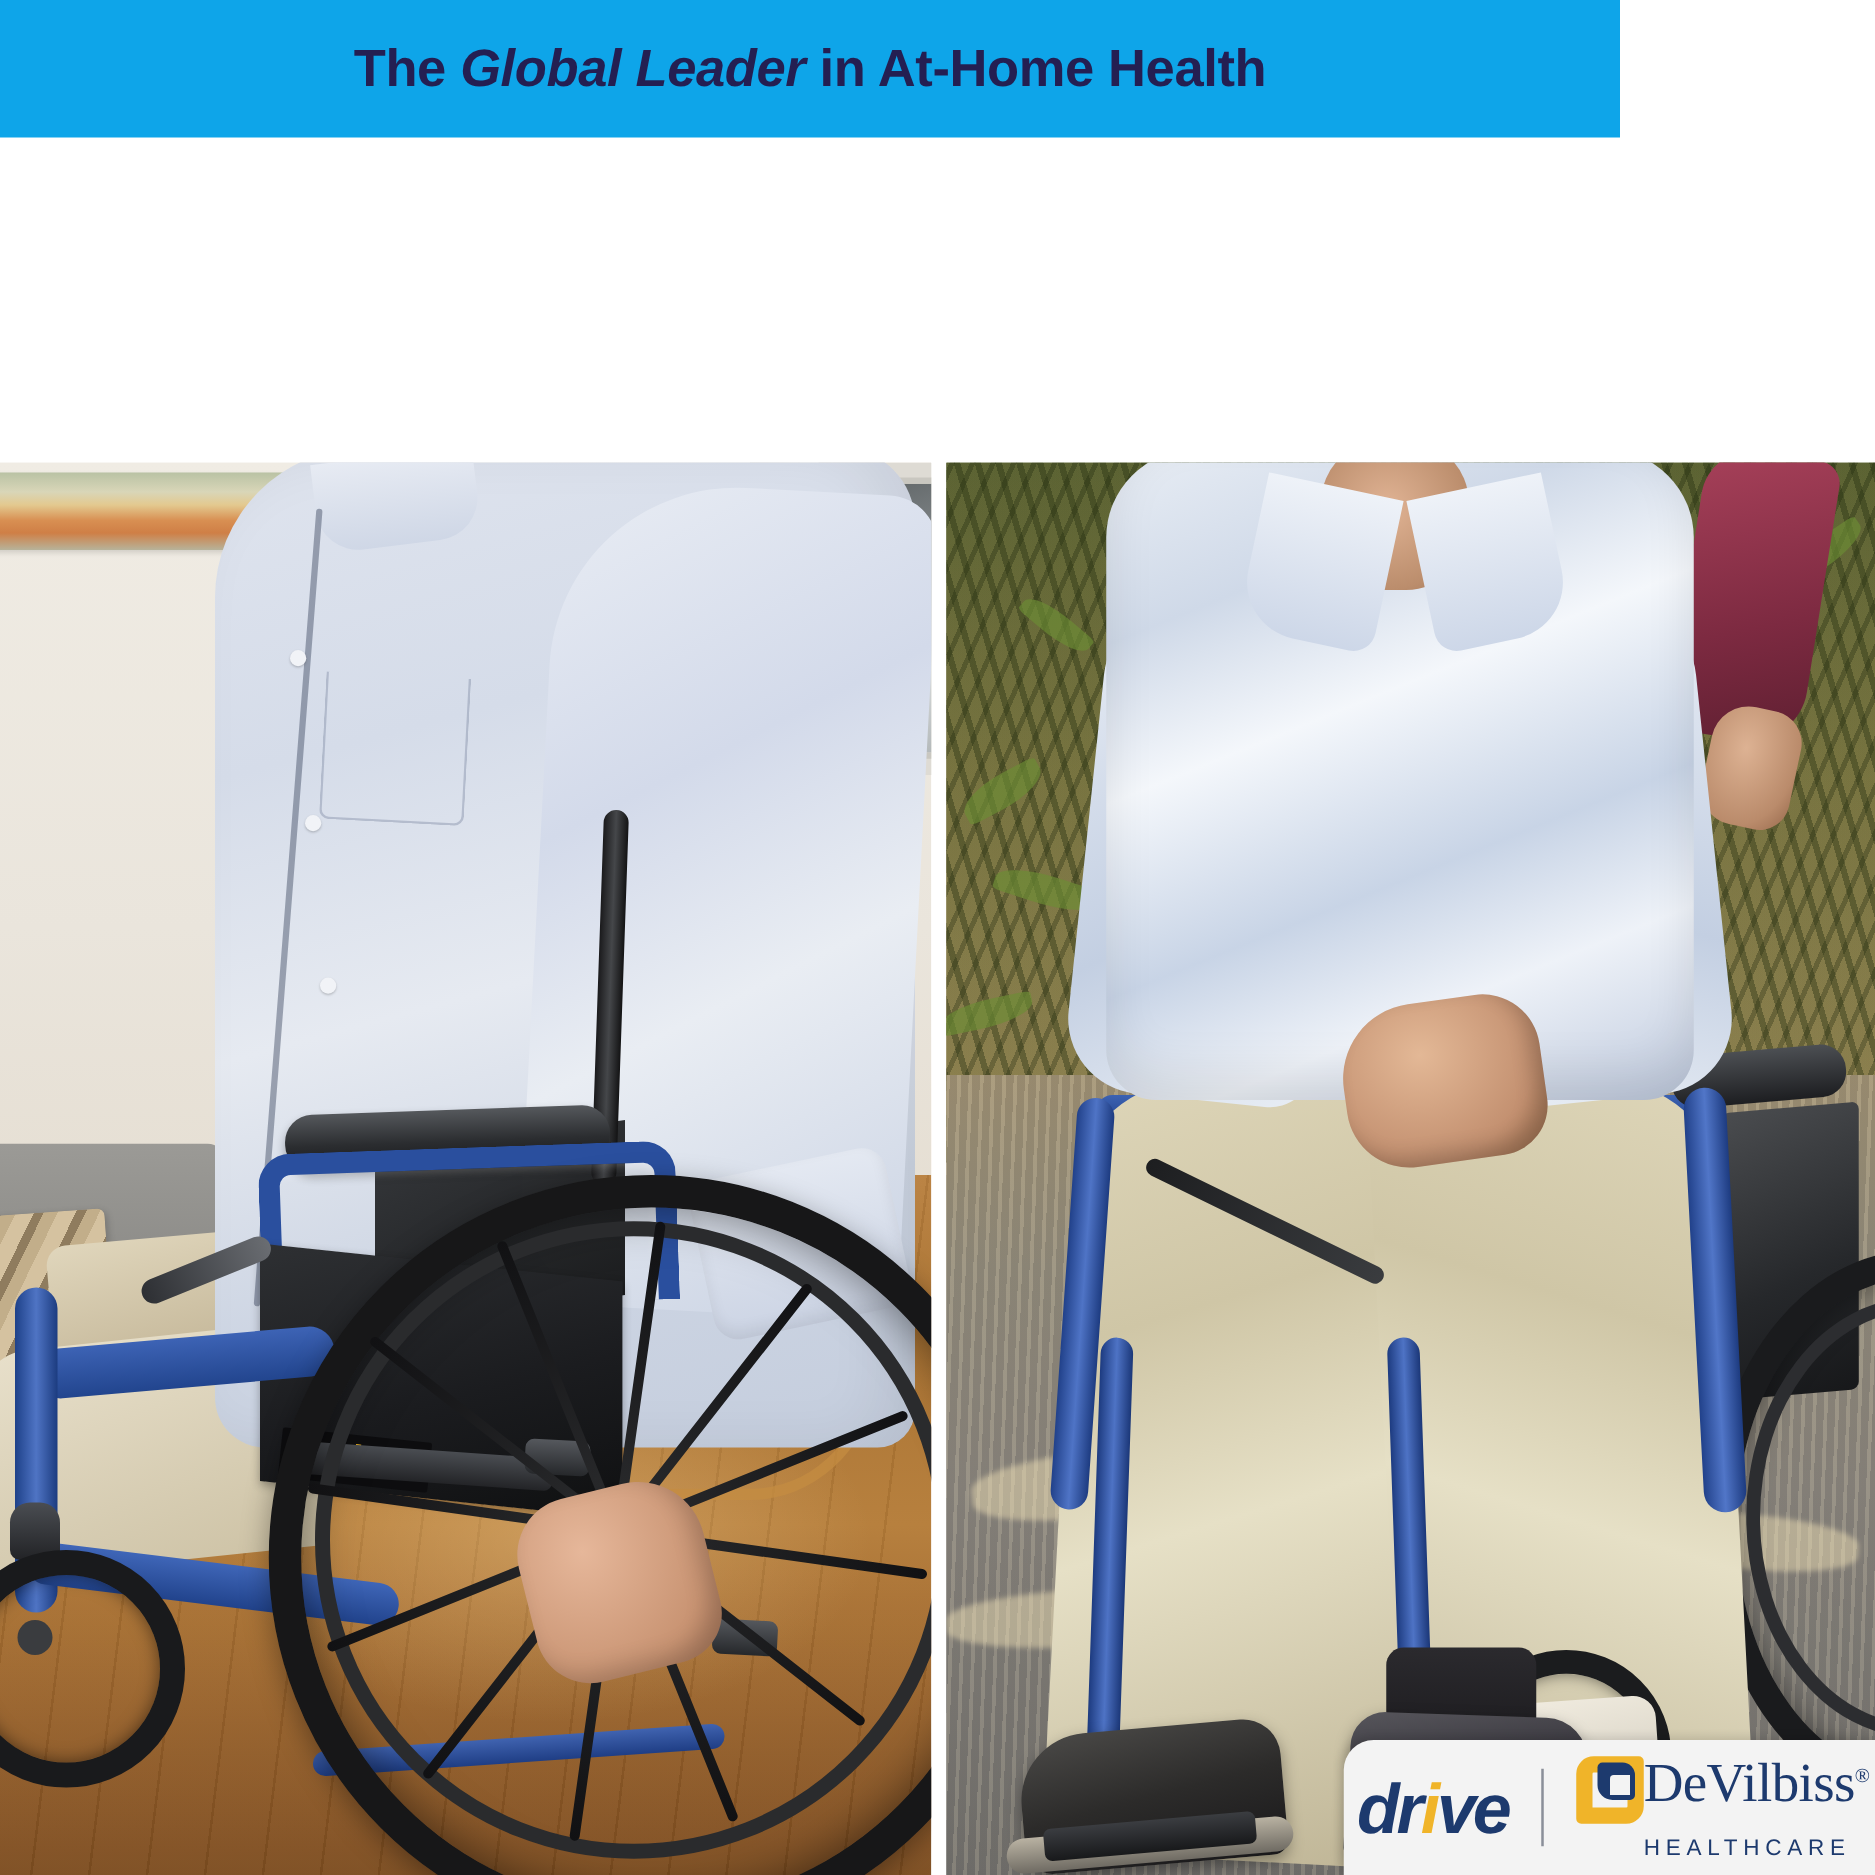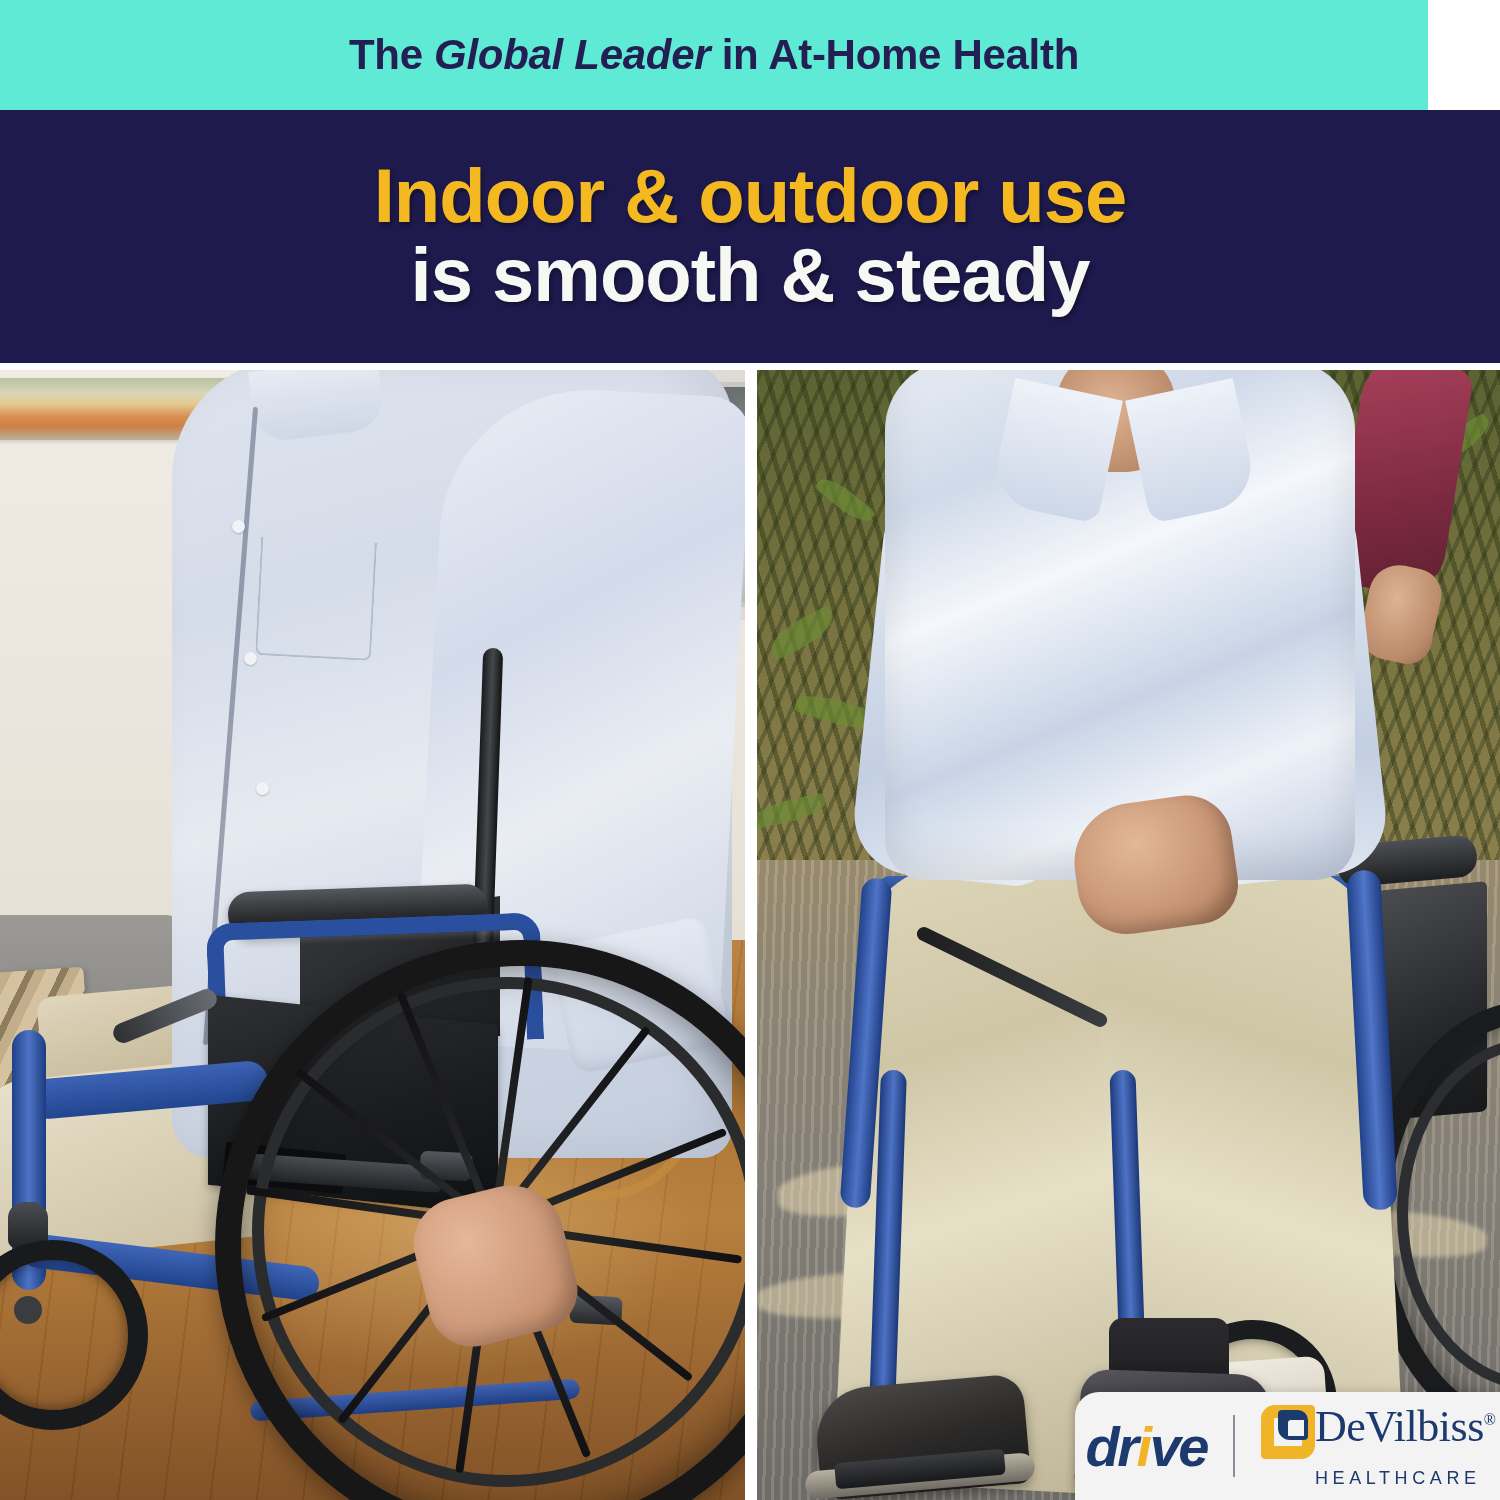--- a/index.html
+++ b/index.html
@@ -15,23 +15,23 @@
     width: 1500px;
     height: 1500px;
     overflow: hidden;
     background: #ffffff;
   }
 
   
   .tagline-strip {
     position: absolute;
     left: 0; top: 0;
-    width: 1428px;
+    width: 1296px;
     height: 110px;
-    background: #5eead4;
+    background: #0ea5e9;
     display: flex;
     align-items: center;
     justify-content: center;
   }
   .tagline {
     font-size: 42px;
     font-weight: bold;
     color: #241f52;
     letter-spacing: -0.3px;
     white-space: nowrap;
@@ -635,24 +635,20 @@
 </style>
 </head>
 <body>
 
 <div class="canvas">
 
   <div class="tagline-strip">
     <div class="tagline"><span>The </span><span class="em">Global Leader</span><span> in At-Home Health</span></div>
   </div>
 
-  <div class="headline-band">
-    <div class="headline-line1">Indoor &amp; outdoor use</div>
-    <div class="headline-line2">is smooth &amp; steady</div>
-  </div>
 
   <div class="photo-row">
 
     <div class="photo photo-left">
       <div class="indoor-bg"></div>
       <div class="wall"></div>
       <div class="wall-art"></div>
       <div class="door-jamb"></div>
       <div class="window-frame">
         <div class="window-glass"></div>

